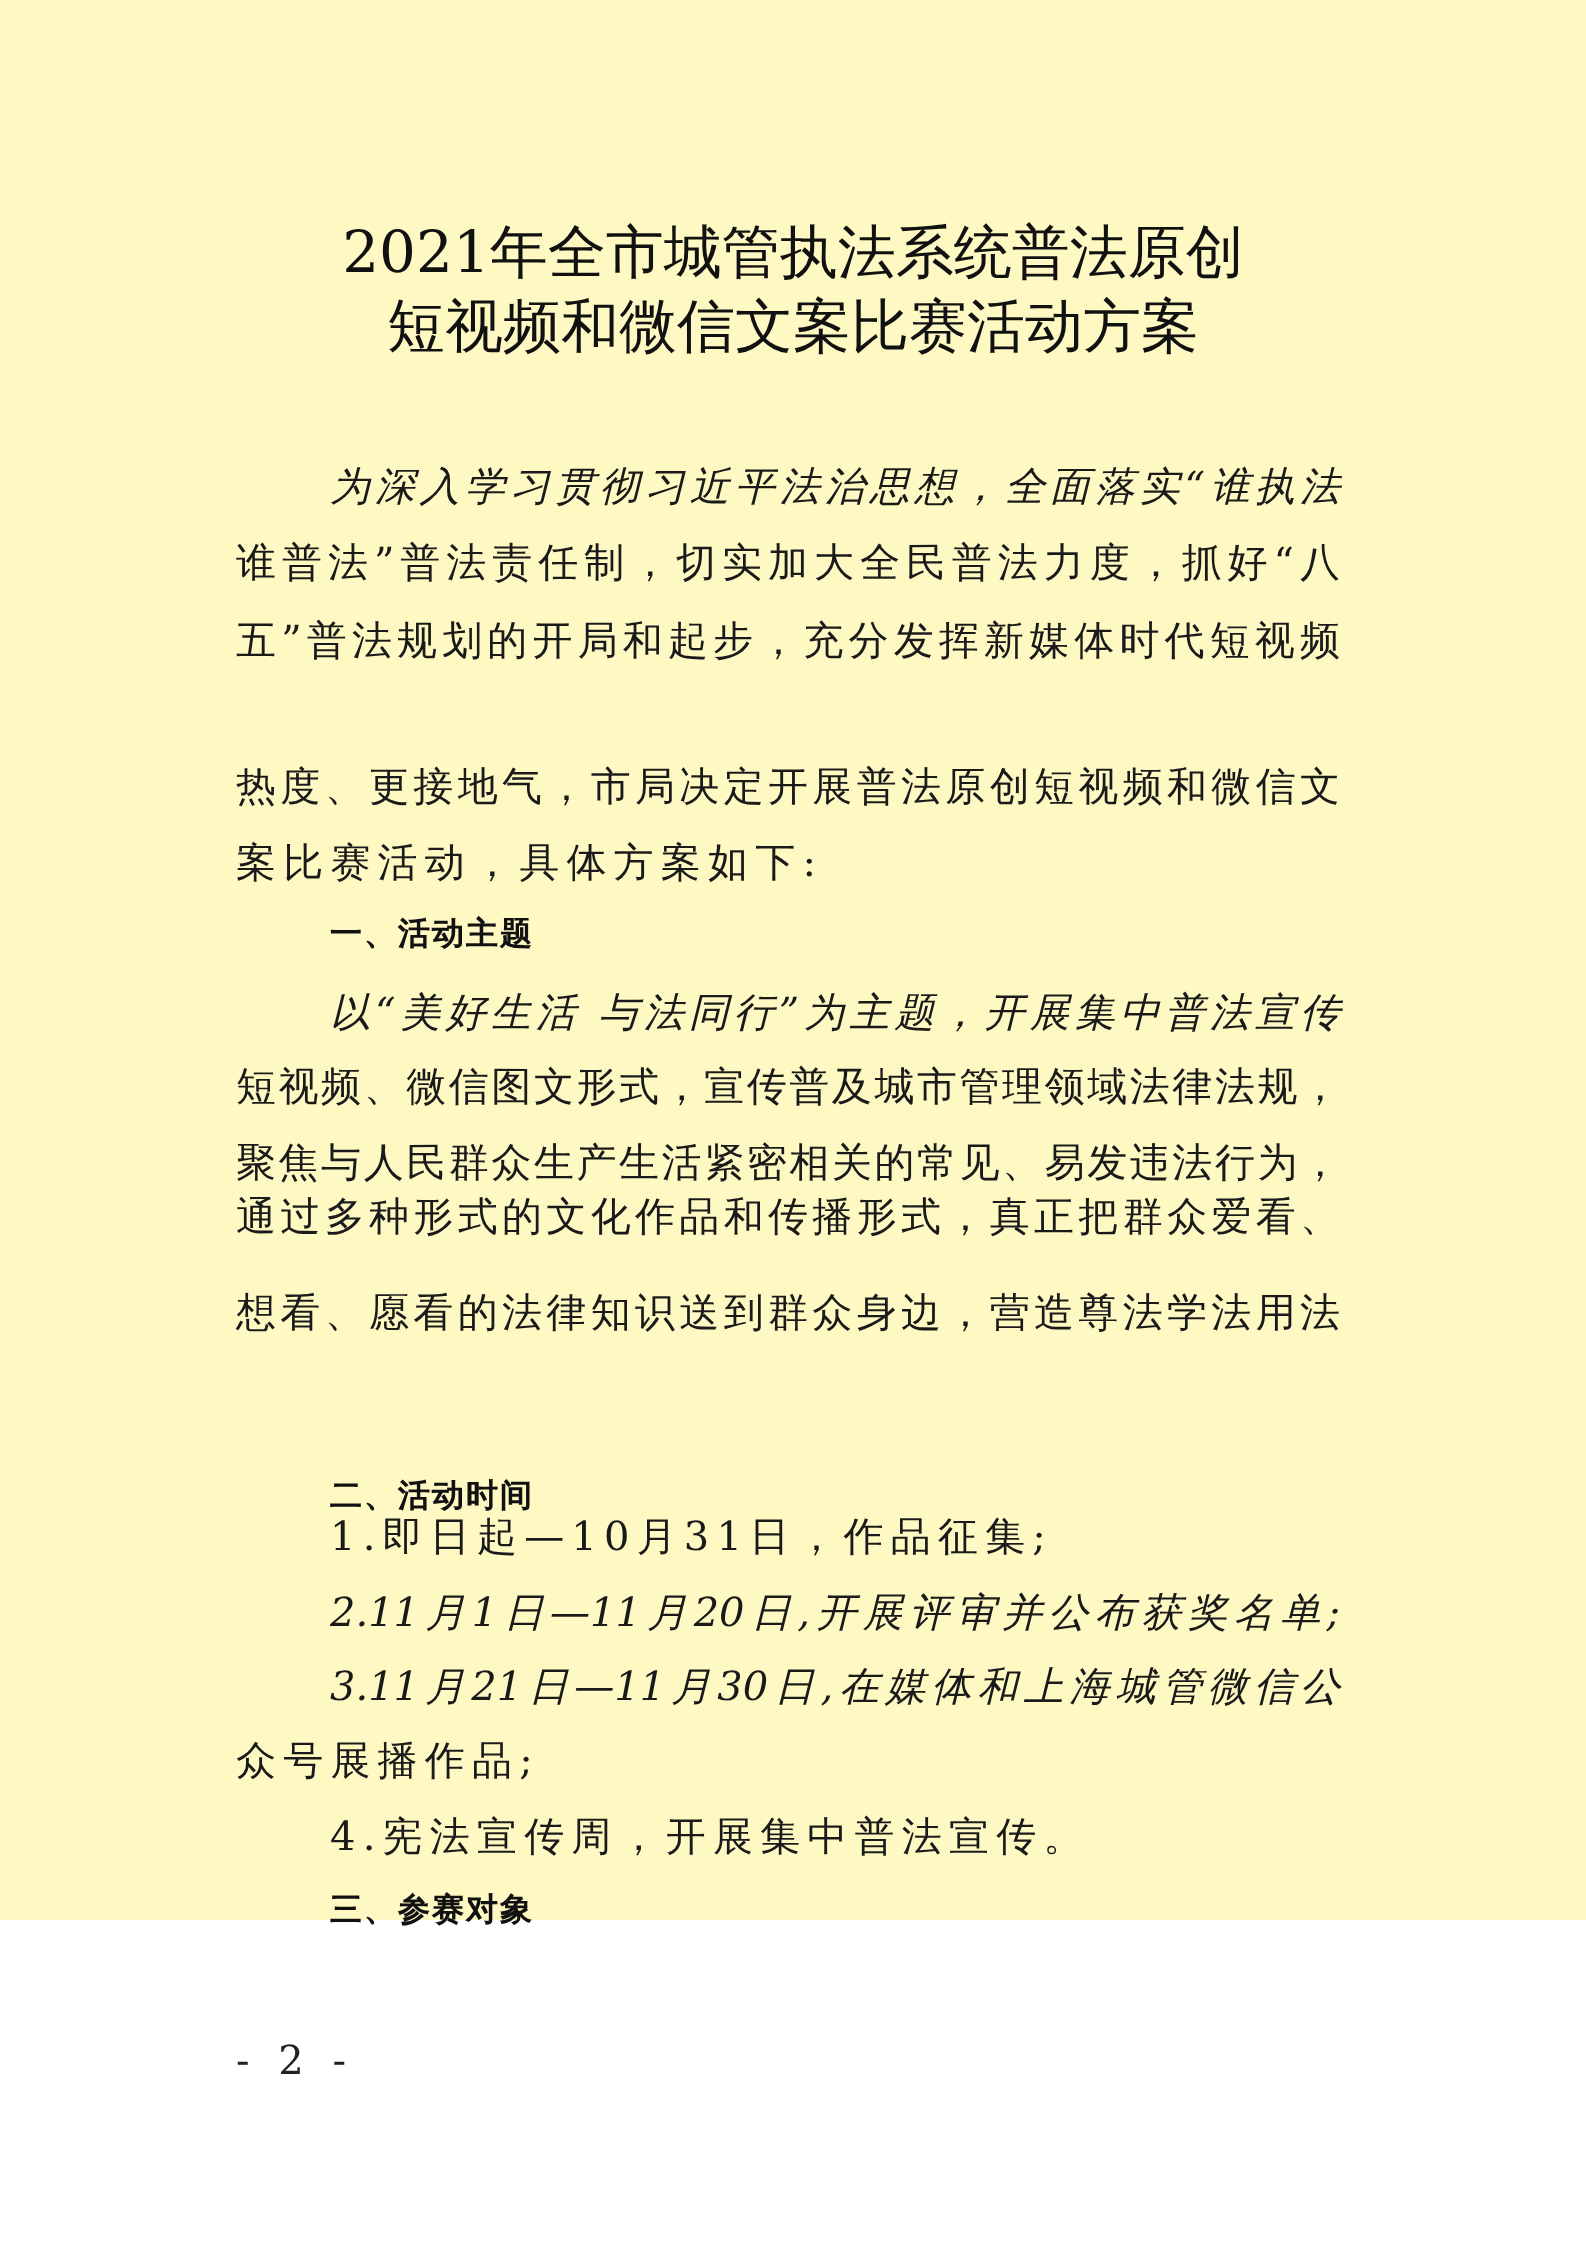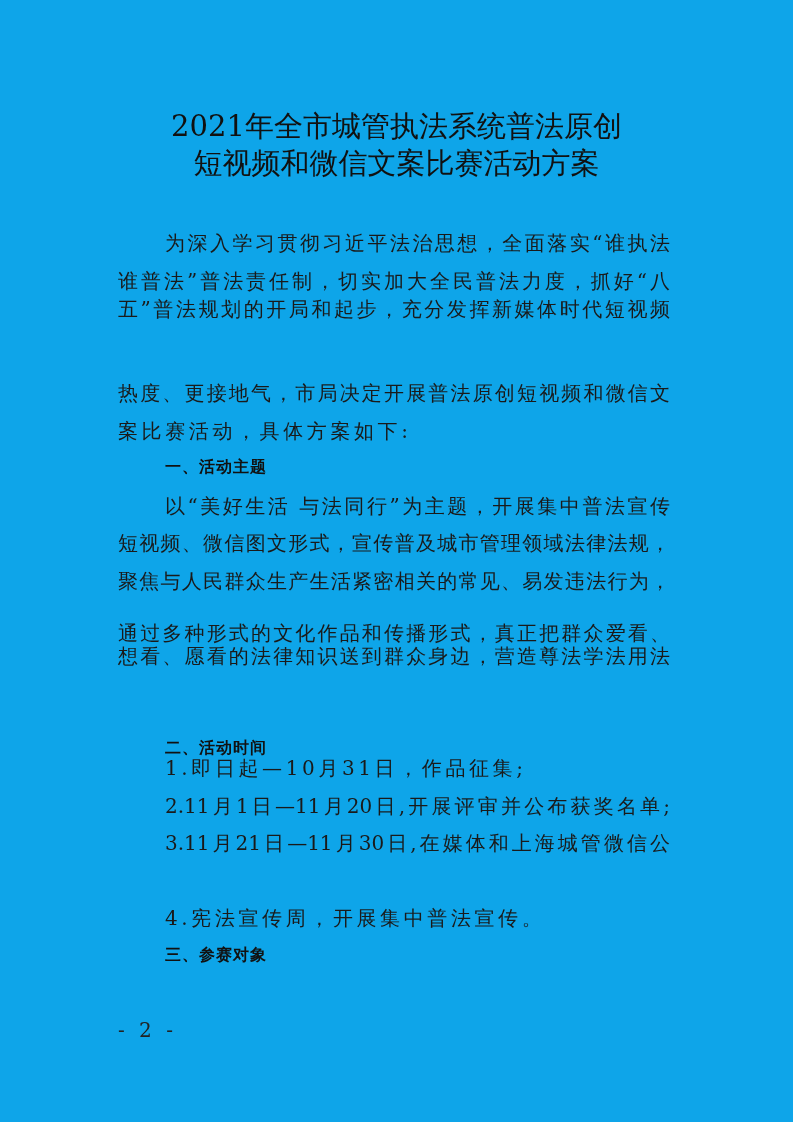--- a/index.html
+++ b/index.html
@@ -1,33 +1,33 @@
 <!DOCTYPE html>
 <html><head>
   <meta charset="utf-8">
   <style>
     html, body { margin: 0; padding: 0; background: #ffffff; }
     body { width: 793px; height: 1122px; position: relative; overflow: hidden; color: #111; }
-    .page { position: absolute; left: 0; top: 0; width: 793px; height: 1122px; background: #0ea5e9; }
+    .page { position: absolute; left: 0; top: 0; width: 793px; height: 960px; background: #fef9c3; }
     .title {
       position: absolute; left: 0; width: 793px; text-align: center;
       font-family: "DejaVu Serif", "Liberation Serif", serif;
       font-size: 29px; line-height: 36px; color: #111; letter-spacing: 0px;
     }
     .title.l1 { top: 108px; }
     .title.l2 { top: 145px; }
     .line {
       position: absolute; left: 118px; width: 560px;
       font-family: "DejaVu Serif", "Liberation Serif", serif;
       font-size: 20px; line-height: 24px; height: 24px;
       letter-spacing: 3.6px; white-space: nowrap; color: #1a1a1a;
     }
     .line.indent { left: 165px; }
     .line.justify { text-align: justify; text-align-last: justify; width: 552px; letter-spacing: 0; }
-    .line.indent.justify { width: 505px; }
+    .line.indent.justify { width: 505px; font-style: italic; }
     .heading {
       position: absolute; left: 165px;
       font-family: "DejaVu Sans", "Liberation Sans", sans-serif;
       font-weight: bold; font-size: 16px; line-height: 24px; height: 24px;
       letter-spacing: 1px; white-space: nowrap; color: #111;
     }
     .pagenum {
       position: absolute; left: 118px; top: 1018px;
       font-family: "DejaVu Serif", "Liberation Serif", serif;
       font-size: 20px; line-height: 24px; letter-spacing: 4px; color: #222;
@@ -36,33 +36,34 @@
 </head>
 <body>
 
 <div class="page">
 
   <div class="title l1">2021年全市城管执法系统普法原创</div>
   <div class="title l2">短视频和微信文案比赛活动方案</div>
 
   <div class="line indent justify" style="top:231px">为深入学习贯彻习近平法治思想，全面落实“谁执法</div>
   <div class="line justify" style="top:269px">谁普法”普法责任制，切实加大全民普法力度，抓好“八</div>
-  <div class="line justify" style="top:297px">五”普法规划的开局和起步，充分发挥新媒体时代短视频</div>
+  <div class="line justify" style="top:308px">五”普法规划的开局和起步，充分发挥新媒体时代短视频</div>
   <div class="line justify" style="top:381px">热度、更接地气，市局决定开展普法原创短视频和微信文</div>
   <div class="line" style="top:419px">案比赛活动，具体方案如下:</div>
 
   <div class="heading" style="top:455px">一、活动主题</div>
   <div class="line indent justify" style="top:494px">以“美好生活 与法同行”为主题，开展集中普法宣传</div>
   <div class="line justify" style="top:569px">聚焦与人民群众生产生活紧密相关的常见、易发违法行为，</div>
   <div class="line justify" style="top:531px">短视频、微信图文形式，宣传普及城市管理领域法律法规，</div>
-  <div class="line justify" style="top:621px">通过多种形式的文化作品和传播形式，真正把群众爱看、</div>
+  <div class="line justify" style="top:596px">通过多种形式的文化作品和传播形式，真正把群众爱看、</div>
   <div class="line justify" style="top:644px">想看、愿看的法律知识送到群众身边，营造尊法学法用法</div>
 
   <div class="heading" style="top:736px">二、活动时间</div>
   <div class="line indent" style="top:756px">1.即日起—10月31日，作品征集;</div>
   <div class="line indent justify" style="top:794px">2.11月1日—11月20日,开展评审并公布获奖名单;</div>
   <div class="line indent justify" style="top:831px">3.11月21日—11月30日,在媒体和上海城管微信公</div>
+  <div class="line" style="top:868px">众号展播作品;</div>
   <div class="line indent" style="top:906px">4.宪法宣传周，开展集中普法宣传。</div>
 
   <div class="heading" style="top:943px">三、参赛对象</div>
 
   <div class="pagenum">- 2 -</div>
 </div>
 
 </body></html>

